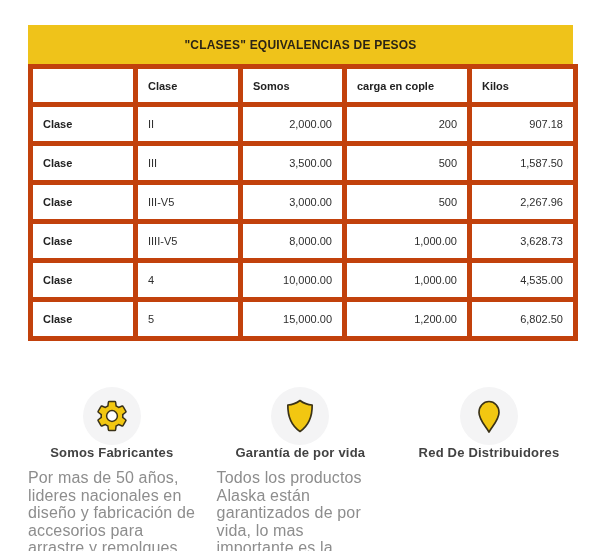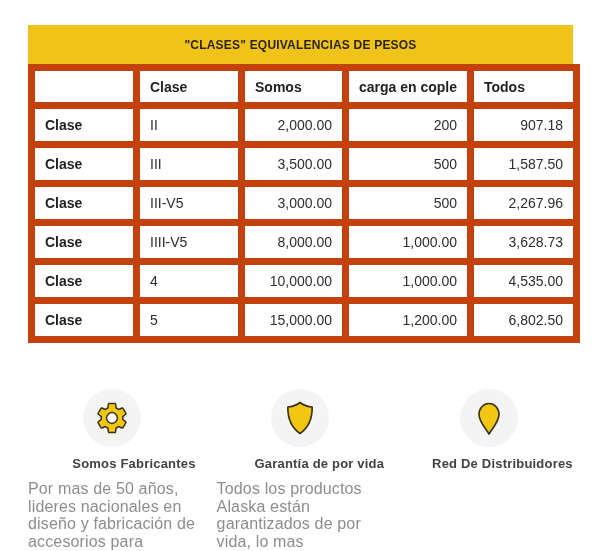--- a/index.html
+++ b/index.html
@@ -20,22 +20,22 @@
     font-size: 12px; font-weight: bold;
     color: #2b2415;
     letter-spacing: .2px;
   }
   table.grid {
     width: 545px;
     border-collapse: collapse;
     table-layout: fixed;
   }
   table.grid th, table.grid td {
-    border: 7px solid #c2410c;
-    font-size: 14px;
+    border: 5px solid #c2410c;
+    font-size: 11px;
     color: #2e2e2e;
     padding: 0 10px;
     height: 39px;
     vertical-align: middle;
     white-space: nowrap;
     overflow: hidden;
   }
   table.grid thead th {
     text-align: left;
     font-weight: bold;
@@ -54,22 +54,21 @@
   }
   .feature { width: 167.6px; }
   .icon-circle {
     width: 58px; height: 58px;
     border-radius: 50%;
     background: #f4f4f5;
     margin: 0 auto;
     display: flex; align-items: center; justify-content: center;
   }
   .feature h3 {
-    margin-top: 9px;
-    text-align: right;
+    text-align: center;
     font-size: 13px;
     font-weight: bold;
     color: #424242;
     letter-spacing: .2px;
     white-space: nowrap;
   }
   .feature p {
     margin-top: 9px;
     font-size: 16px;
     line-height: 17.5px;
@@ -91,21 +90,21 @@
           <col style="width:104px">
           <col style="width:125px">
           <col style="width:106px">
       </colgroup>
       <thead>
         <tr>
           <th></th>
           <th>Clase</th>
           <th>Somos</th>
           <th>carga en cople</th>
-          <th>Todos</th>
+          <th>Kilos</th>
         </tr>
       </thead>
       <tbody>
         <tr>
           <td class="lbl">Clase</td>
           <td>II</td>
           <td class="num">2,000.00</td>
           <td class="num">200</td>
           <td class="num">907.18</td>
         </tr>

